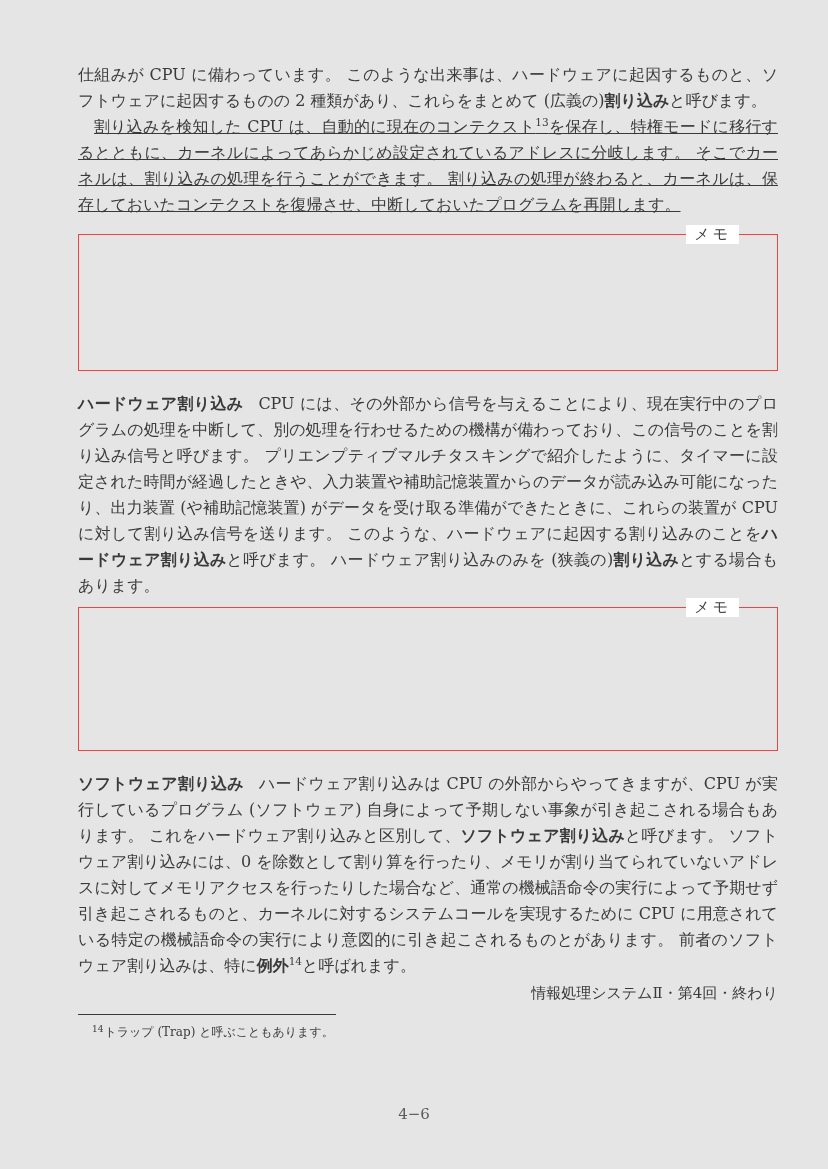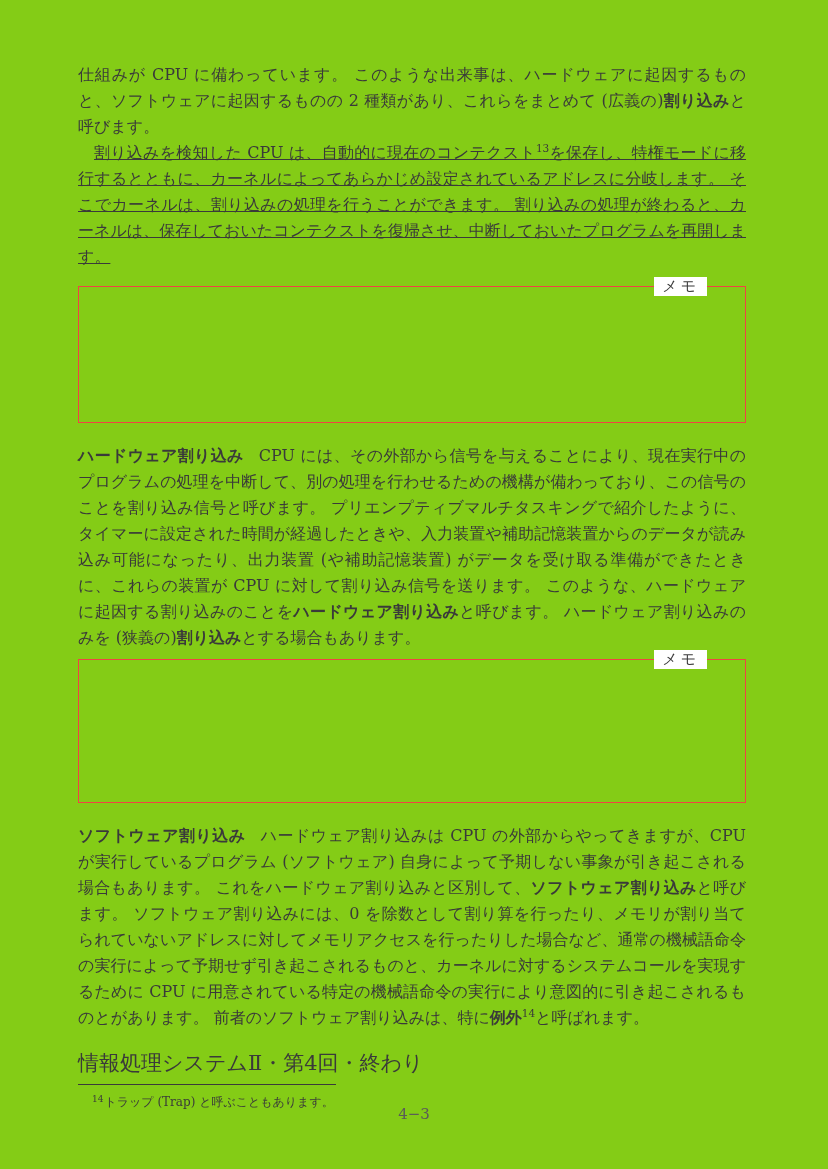--- a/index.html
+++ b/index.html
@@ -5,23 +5,23 @@
   html, body { margin: 0; padding: 0; background: #ffffff; }
   body {
     font-family: "DejaVu Serif", "Liberation Serif", serif;
     color: #3a3a3a;
     -webkit-font-smoothing: antialiased;
   }
   .page {
     position: relative;
     width: 828px;
     height: 1169px;
-    background: #84cc16;
+    background: #e5e5e5;
     box-sizing: border-box;
-    padding: 62px 82px 0 78px;
+    padding: 62px 50px 0 78px;
     overflow: hidden;
   }
   .para {
     margin: 0;
     font-size: 16px;
     line-height: 26px;
     text-align: justify;
   }
   .indent { text-indent: 16px; text-decoration: underline; }
   .section { margin-top: 20px; }
@@ -48,24 +48,24 @@
     top: -10px;
     right: 38px;
     background: #ffffff;
     padding: 0 8px;
     font-size: 15px;
     line-height: 19px;
     letter-spacing: 3px;
     color: #3a3a3a;
   }
   .closing {
-    margin: 20px 0 0 0;
-    font-size: 21px;
+    margin: 2px 0 0 0;
+    font-size: 15px;
     line-height: 24px;
-    text-align: left;
+    text-align: right;
   }
   .footnote-area { margin-top: 9px; }
   .footnote-rule {
     width: 258px;
     height: 0;
     border-top: 1px solid #3a3a3a;
     margin: 0 0 7px 0;
   }
   .footnote {
     margin: 0;
@@ -120,15 +120,15 @@
 
   <p class="closing">情報処理システムⅡ・第4回・終わり</p>
 
   <div class="footnote-area">
     <div class="footnote-rule"></div>
     <p class="footnote">
       <sup class="fnref">14</sup><span>トラップ (Trap) と呼ぶこともあります。</span>
     </p>
   </div>
 
-  <div class="page-number">4−3</div>
+  <div class="page-number">4−6</div>
 
 </div>
 
 </body></html>

